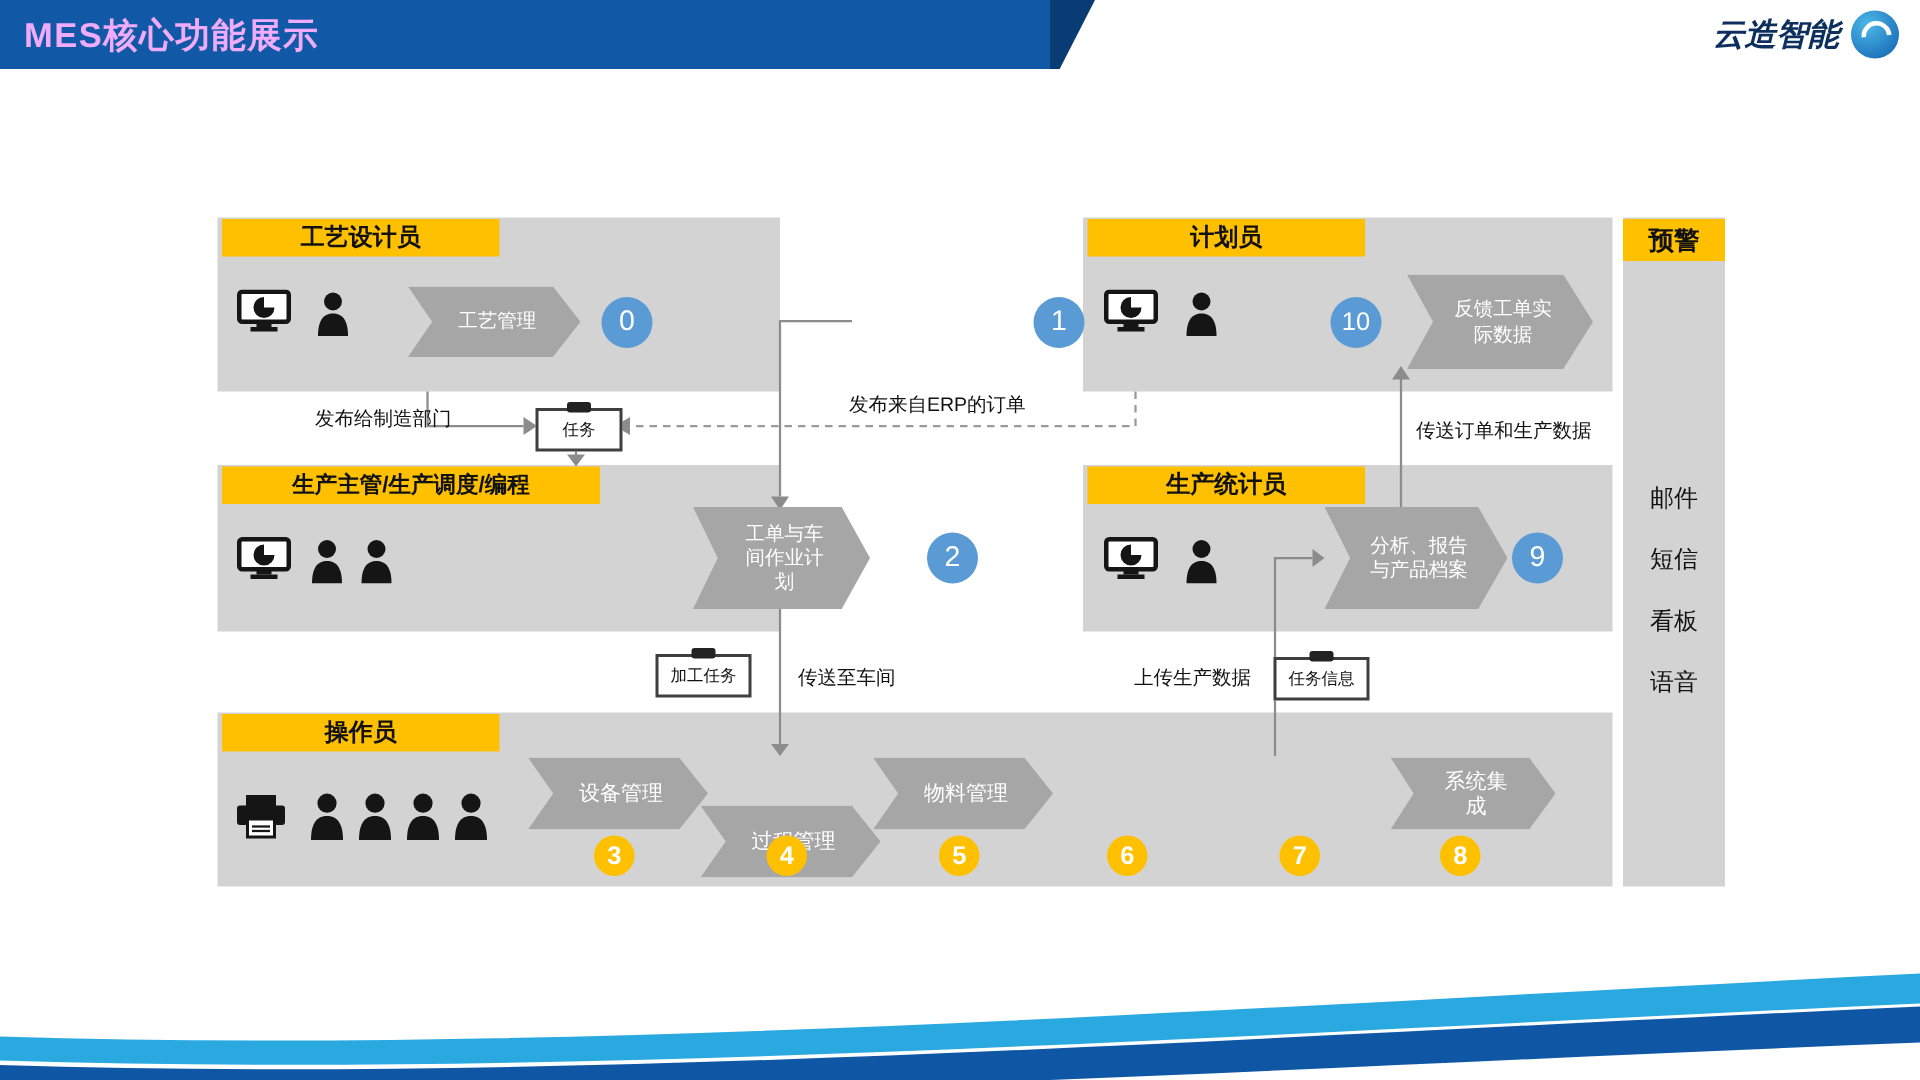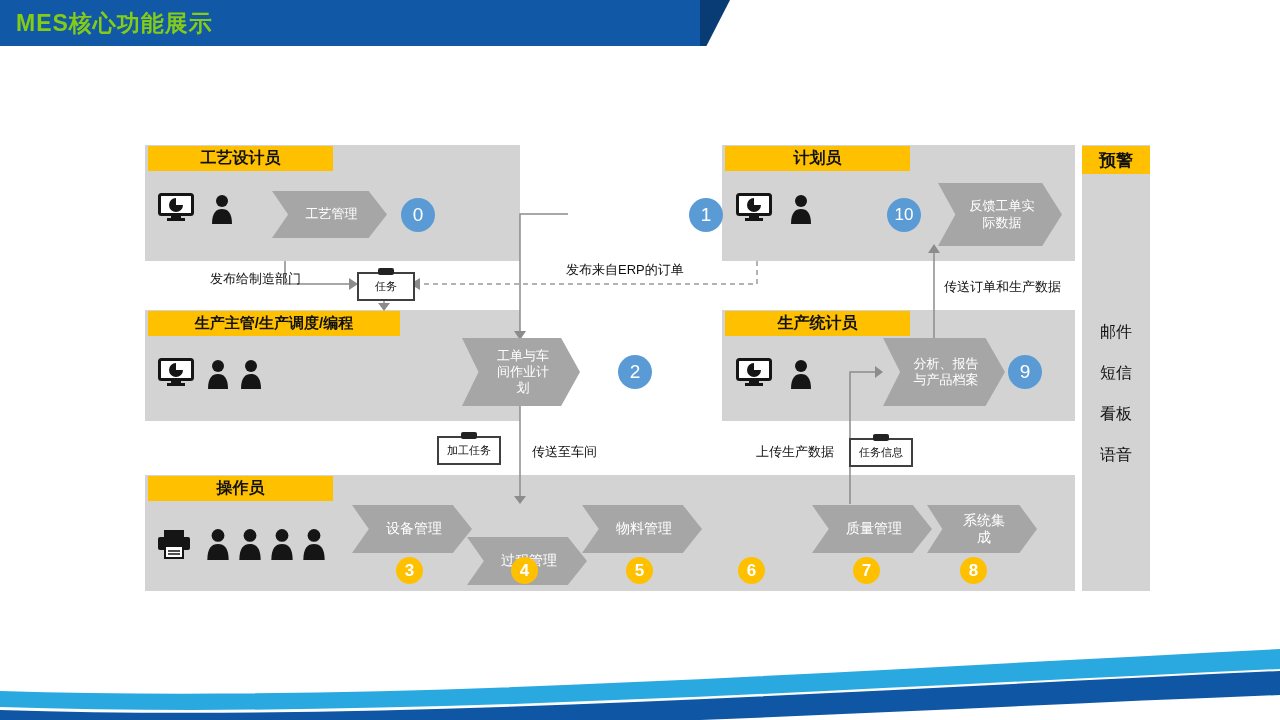--- a/index.html
+++ b/index.html
@@ -2,21 +2,21 @@
 <html><head>
 <meta charset="utf-8">
 <style>
   html,body{margin:0;padding:0;background:#fff;}
   .stage{position:relative;width:1280px;height:720px;background:#fff;overflow:hidden;
          font-family:"Liberation Sans",sans-serif;color:#111;}
 
   
   .topbar{position:absolute;left:0;top:0;width:700px;height:46px;background:#1159a6;z-index:5;}
   .topbar-title{position:absolute;left:16px;top:0;height:46px;line-height:46px;
-                color:#84cc16;font-size:23px;font-weight:bold;letter-spacing:1px;}
+                color:#f0abfc;font-size:23px;font-weight:bold;letter-spacing:1px;}
   .topbar-notch{position:absolute;left:668px;top:0;width:62px;height:46px;background:#093c75;
                 clip-path:polygon(38% 0,100% 0,62% 100%,0 100%);z-index:4;}
   .brand{position:absolute;right:14px;top:7px;display:flex;align-items:center;gap:8px;z-index:6;}
   .brand-text{font-family:"Liberation Serif",serif;font-weight:bold;font-style:italic;
               font-size:21px;color:#0d2f5e;}
   .brand-circle{width:32px;height:32px;border-radius:50%;
                 background:radial-gradient(circle at 35% 30%,#4db8e8,#0f5fae);position:relative;}
   .brand-circle::after{content:'';position:absolute;left:7px;top:7px;width:14px;height:14px;
                 border:3px solid transparent;border-top-color:#fff;border-left-color:#fff;
                 border-radius:50%;transform:rotate(40deg);}
@@ -55,20 +55,24 @@
 </style>
 </head>
 <body>
 
 <div class="stage">
 
   <div class="topbar">
     <div class="topbar-title">MES核心功能展示</div>
   </div>
   <div class="topbar-notch"></div>
+  <div class="brand">
+    <span class="brand-text">云造智能</span>
+    <span class="brand-circle"></span>
+  </div>
 
   <svg class="connector-svg" width="1280" height="720" viewBox="0 0 1280 720">
     <g stroke="#8c8c8c" stroke-width="1.5" fill="none">
       <path d="M568,214 L520,214 L520,331"></path>
       <path d="M285,261 L285,284 L349,284"></path>
       <path d="M384,297 L384,304"></path>
       <path d="M520,406 L520,496"></path>
       <path d="M850,504 L850,372 L875,372"></path>
       <path d="M934,338 L934,252"></path>
     </g>
@@ -200,21 +204,20 @@
   <span class="icon" style="left:302px;top:528px;">
     <svg width="24" height="32" viewBox="0 0 22 30">
         <circle cx="11" cy="7" r="6" fill="#151515"></circle>
         <path d="M1,30 C1,19 5,15 11,15 C17,15 21,19 21,30 Z" fill="#151515"></path>
       </svg>
   </span>
 
   <div class="chev" style="left:352px;top:505px;width:120px;height:48px;font-size:14px;">设备管理</div>
   <div class="chev" style="left:467px;top:505px;width:120px;height:48px;font-size:14px;margin-top:32px;">过程管理</div>
   <div class="chev" style="left:582px;top:505px;width:120px;height:48px;font-size:14px;">物料管理</div>
-  <div class="chev" style="left:812px;top:505px;width:120px;height:48px;font-size:14px;">质量管理</div>
   <div class="chev" style="left:927px;top:505px;width:110px;height:48px;font-size:14px;">系统集成</div>
 
   <div class="num-yellow" style="left:396px;top:557px;">3</div>
   <div class="num-yellow" style="left:511px;top:557px;">4</div>
   <div class="num-yellow" style="left:626px;top:557px;">5</div>
   <div class="num-yellow" style="left:738px;top:557px;">6</div>
   <div class="num-yellow" style="left:853px;top:557px;">7</div>
   <div class="num-yellow" style="left:960px;top:557px;">8</div>
 
   <div class="panel" style="left:1082px;top:145px;width:68px;height:446px;"></div>

